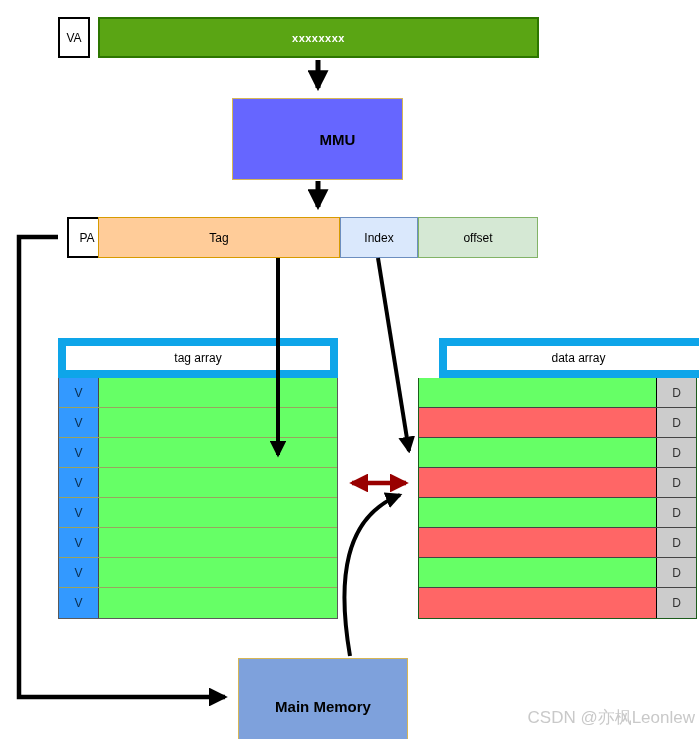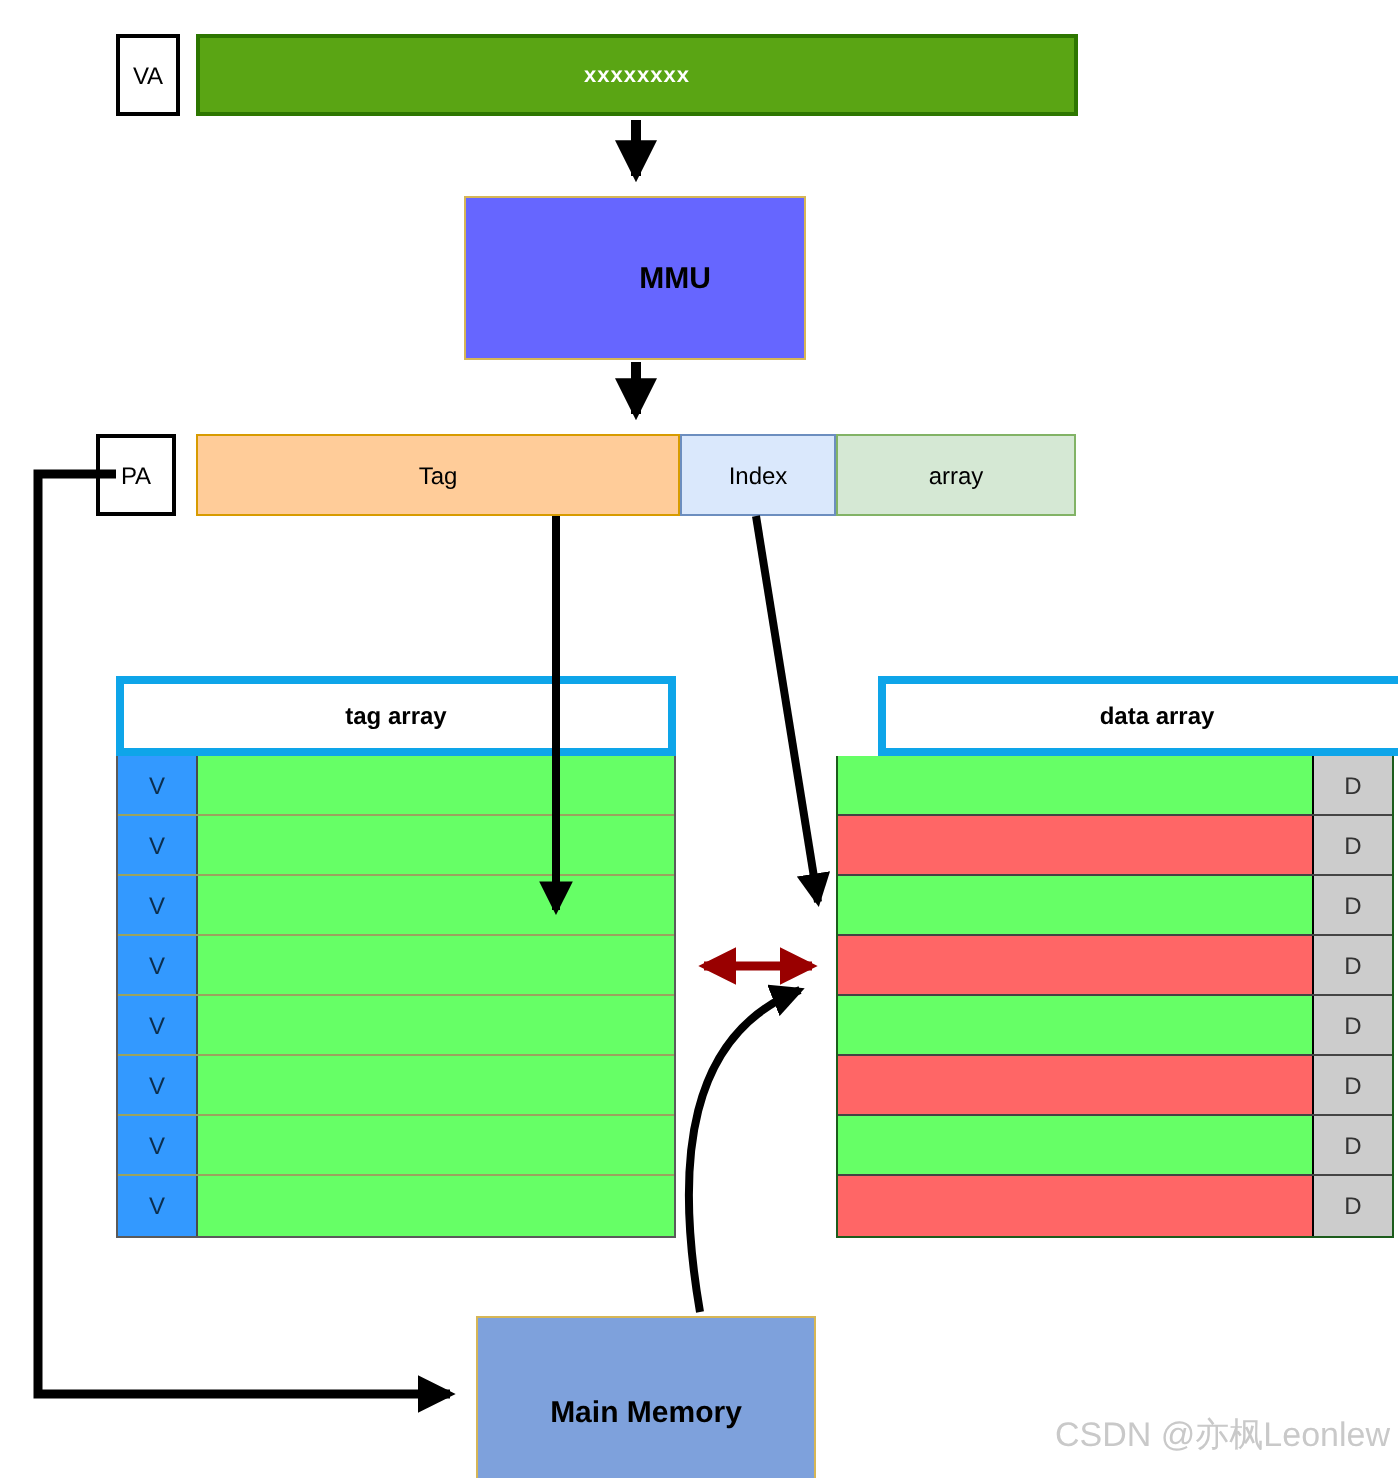--- a/index.html
+++ b/index.html
@@ -14,27 +14,27 @@
   
   .va-label{left:58px;top:17px;width:32px;height:41px;border:2px solid #000;background:#fff;font-size:12px;}
   .va-bar{left:98px;top:17px;width:441px;height:41px;background:var(--va-bar-fill);border:2px solid var(--va-bar-stroke);
           color:#fff;font-weight:bold;font-size:11px;letter-spacing:.5px;}
 
   
   .mmu{left:232px;top:98px;width:171px;height:82px;background:var(--mmu-fill);border:1px solid var(--mmu-stroke);
        font-weight:bold;font-size:15px;padding-left:40px;}
 
   
-  .pa-label{left:48px;top:217px;width:40px;height:41px;border:2px solid #000;background:#fff;font-size:12px;}
+  .pa-label{left:67px;top:217px;width:40px;height:41px;border:2px solid #000;background:#fff;font-size:12px;}
   .field-tag{left:98px;top:217px;width:242px;height:41px;background:var(--tag-fill);border:1px solid var(--tag-stroke);font-size:12px;text-align:right;}
   .field-index{left:340px;top:217px;width:78px;height:41px;background:var(--index-fill);border:1px solid var(--index-stroke);font-size:12px;}
   .field-offset{left:418px;top:217px;width:120px;height:41px;background:var(--offset-fill);border:1px solid var(--offset-stroke);font-size:12px;}
 
   
-  .array-header{height:40px;border:4px solid #0ea5e9;background:#fff;font-size:12px;font-weight:bold;}
+  .array-header{height:40px;border:8px solid #0ea5e9;background:#fff;font-size:12px;}
   .tag-array-header{left:58px;top:338px;width:280px;}
   .data-array-header{left:439px;top:338px;width:279px;}
 
   .rows{display:flex;flex-direction:column;}
   .tag-rows{left:58px;top:378px;width:280px;border:1px solid #5a5a5a;border-top:none;}
   .data-rows{left:418px;top:378px;width:279px;border:1px solid #1c5c1c;border-top:none;}
 
   .trow,.drow{display:flex;height:30px;}
   .trow{border-bottom:1px solid #9aa35f;}
   .trow:last-child{border-bottom:none;}
@@ -82,21 +82,21 @@
   <div class="abs cbox pa-label">
     <span>PA</span>
   </div>
   <div class="abs cbox field-tag">
     <span>Tag</span>
   </div>
   <div class="abs cbox field-index">
     <span>Index</span>
   </div>
   <div class="abs cbox field-offset">
-    <span>array</span>
+    <span>offset</span>
   </div>
 
   <div class="abs cbox array-header tag-array-header">
     <span>tag array</span>
   </div>
   <div class="abs rows tag-rows">
       <div class="trow">
         <div class="vcell">V</div>
         <div class="gcell"></div>
       </div>

